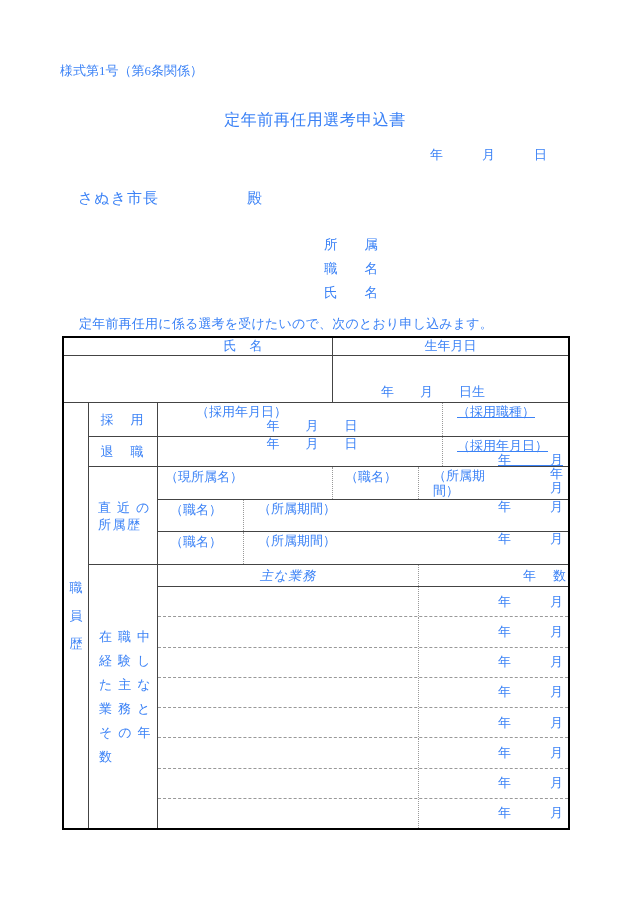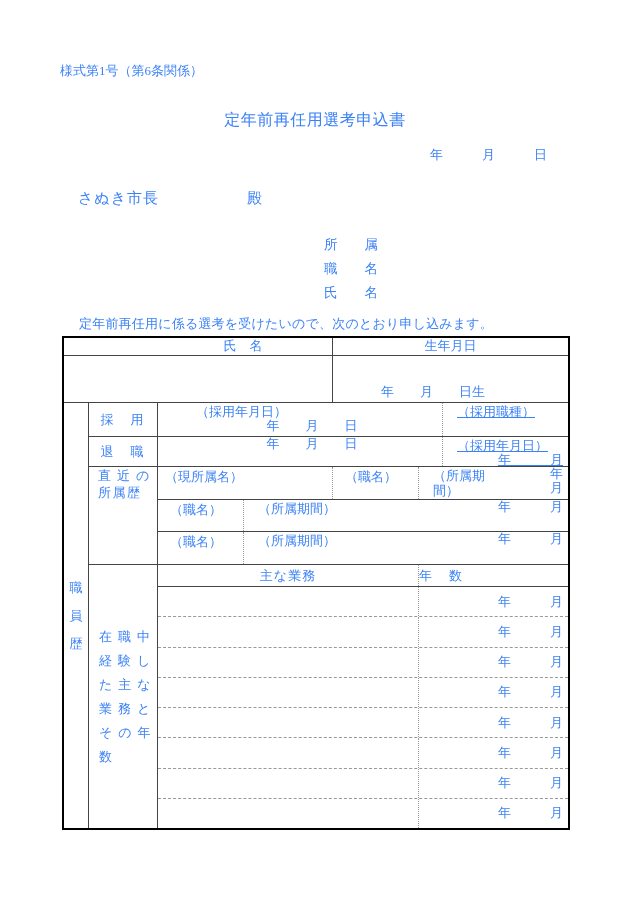--- a/index.html
+++ b/index.html
@@ -49,36 +49,36 @@
   .taishoku { height: 30px; }
   .center-label { display: flex; align-items: center; justify-content: center; letter-spacing: 2px; }
   .content { flex: 1; display: flex; }
   .cleft { width: 261px; border-right: 1px dotted #999; display: flex; flex-direction: column; }
   .cright { flex: 1; display: flex; flex-direction: column; justify-content: space-between; text-decoration: underline; }
   .flabel { padding: 1px 0 0 7px; line-height: 15px; margin-left: 7px; }
   .fvalue { text-align: center; line-height: 14px; }
   .rvalue { text-align: right; padding: 0 5px 2px 0; line-height: 14px; }
 
   .shozoku { height: 98px; display: flex; border-bottom: 1px solid #444; }
-  .shoz-label { display: flex; flex-direction: column; padding-left: 9px; line-height: 17px; }
+  .shoz-label { display: flex; flex-direction: column; justify-content: center; padding-left: 9px; line-height: 17px; }
   .shoz-label .sl1 { letter-spacing: 6px; }
   .shoz-label .sl2 { letter-spacing: 1.5px; }
   .entries { flex: 1; display: flex; flex-direction: column; }
   .entry { flex: 1; display: flex; border-bottom: 1px solid #444; }
   .entry:last-child { border-bottom: none; }
   .e-name { width: 175px; border-right: 1px dotted #999; padding: 2px 0 0 7px; line-height: 15px; }
   .e-title { width: 86px; border-right: 1px dotted #999; padding: 2px 0 0 12px; line-height: 15px; }
   .e-period { flex: 1; display: flex; justify-content: space-between; }
 
   .gyomu { flex: 1; display: flex; }
   .gy-label { display: flex; flex-direction: column; justify-content: center; padding-left: 10px; line-height: 24px; letter-spacing: 6px; }
   .gy-right { flex: 1; display: flex; flex-direction: column; }
   .gy-header { height: 22px; border-bottom: 1px solid #444; display: flex; }
-  .gh-main { width: 261px; border-right: 1px dotted #999; text-align: center; line-height: 21px; letter-spacing: 1px; }
-  .gh-years { flex: 1; text-align: left; line-height: 21px; letter-spacing: 2px; }
+  .gh-main { width: 261px; border-right: 1px dotted #999; text-align: center; line-height: 21px; letter-spacing: 1px; font-style: italic; }
+  .gh-years { flex: 1; text-align: right; line-height: 21px; letter-spacing: 2px; }
   .gy-row { flex: 1; display: flex; }
   .gy-row + .gy-row { border-top: 1px dashed #999; }
   .gr-main { width: 261px; border-right: 1px dotted #999; }
   .gr-years { flex: 1; display: flex; align-items: center; justify-content: flex-end; padding-right: 5px; }
 </style>
 </head>
 <body>
 
 <div class="page">
 

